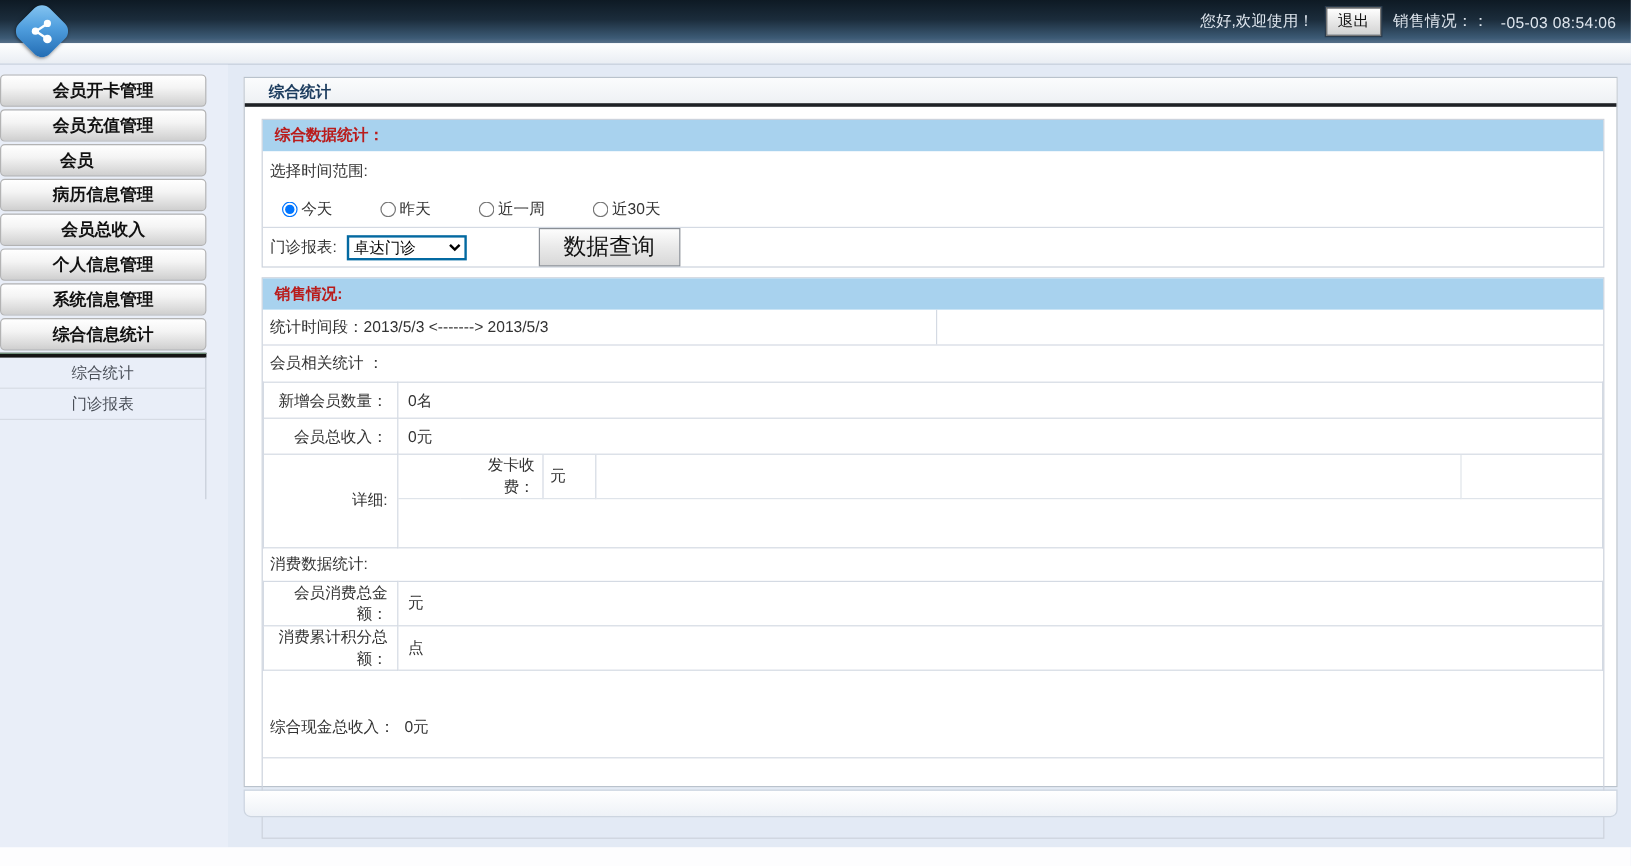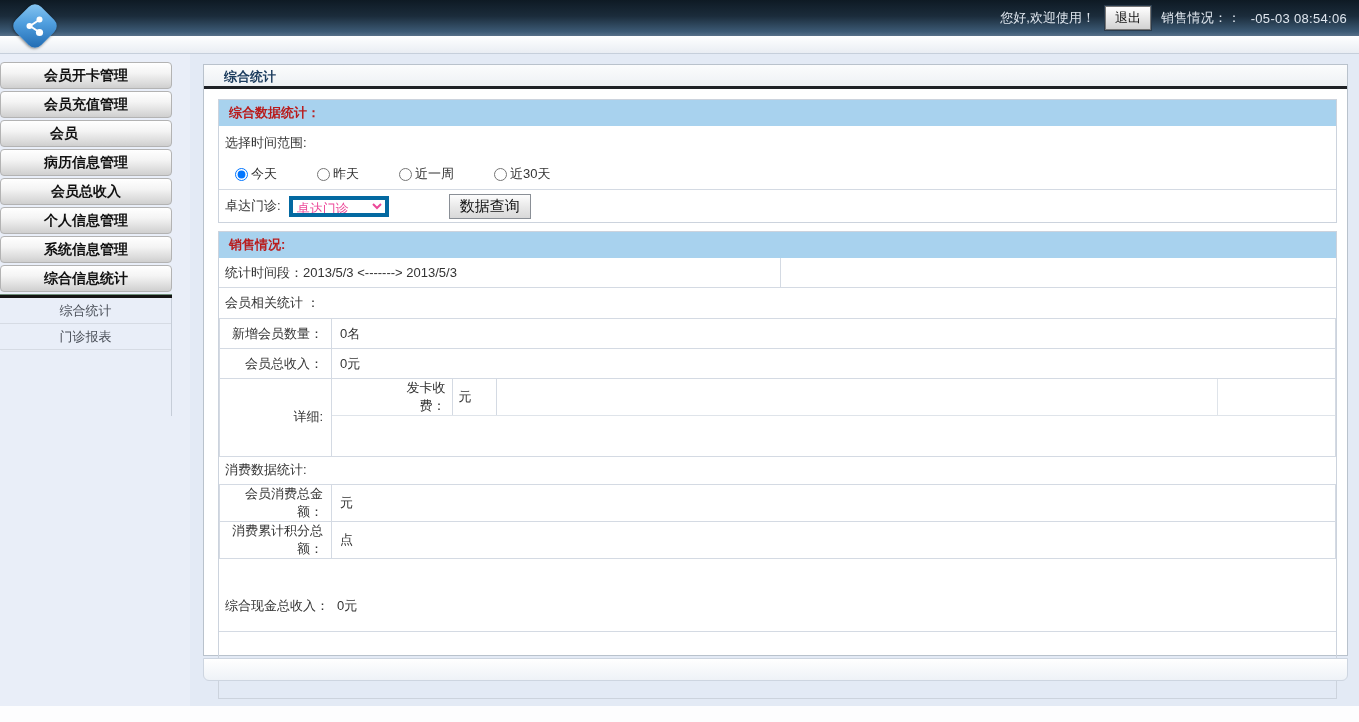--- a/index.html
+++ b/index.html
@@ -47,23 +47,23 @@
   .bluebar { height:26px; line-height:26px; padding-left:10px; background:#a8d2ee;
     color:#b91c1c; font-weight:bold; font-size:13px; }
   .section { border:1px solid #ccd3dd; border-top:none; }
   .sec-top { border-top:1px solid #ccd3dd; }
   .row { padding-left:6px; display:flex; align-items:center; }
   .row-label { height:33px; }
   .row-radios { height:31px; border-bottom:1px solid #d4dae3; }
   .radio-item { display:flex; align-items:center; margin-left:10px; margin-right:30px; }
   .radio-item input { margin-right:3px; }
   .row-clinic { height:32px; gap:8px; }
-  select.clinic { font-size:13px; height:21px; border:4px solid #0369a1; background:#fff;
-    color:#ec4899; width:100px; }
-  .btn-query { font-size:15px; color:#111; padding:2px 10px; margin-left:52px; cursor:pointer;
+  select.clinic { font-size:13px; height:21px; border:2px solid #0369a1; background:#fff;
+    color:#000000; width:100px; }
+  .btn-query { font-size:19px; color:#111; padding:2px 20px; margin-left:52px; cursor:pointer;
     background:linear-gradient(#fdfdfd,#e9e9e9 50%,#d8d8d8); border:1px solid #8a8f96; }
   .row-period { height:30px; border-bottom:1px solid #d4dae3; padding:0; }
   .period-left { width:562px; height:100%; display:flex; align-items:center; padding-left:6px;
     border-right:1px solid #d4dae3; }
   .row-memberlabel { height:30px; }
   table.stats { border-collapse:collapse; width:100%; table-layout:fixed; }
   table.stats td { border:1px solid #d4dae3; height:30px; font-size:13px; color:#333;
     padding:0 8px; }
   td.lbl { width:112px; text-align:right;margin-top:28px; }
   td.val { text-align:left; padding-left:14px; }
@@ -168,21 +168,21 @@
         <label class="radio-item">
           <input type="radio" name="timeRange" style="">
           <span>近一周</span>
         </label>
         <label class="radio-item">
           <input type="radio" name="timeRange" style="">
           <span>近30天</span>
         </label>
       </div>
       <div class="row row-clinic">
-        <span>卓达门诊:</span>
+        <span>门诊报表:</span>
         <select class="clinic">
           <option>卓达门诊</option>
         </select>
         <button class="btn-query">数据查询</button>
       </div>
     </div>
 
     <div class="gap8"></div>
 
     <div class="section sec-top">

